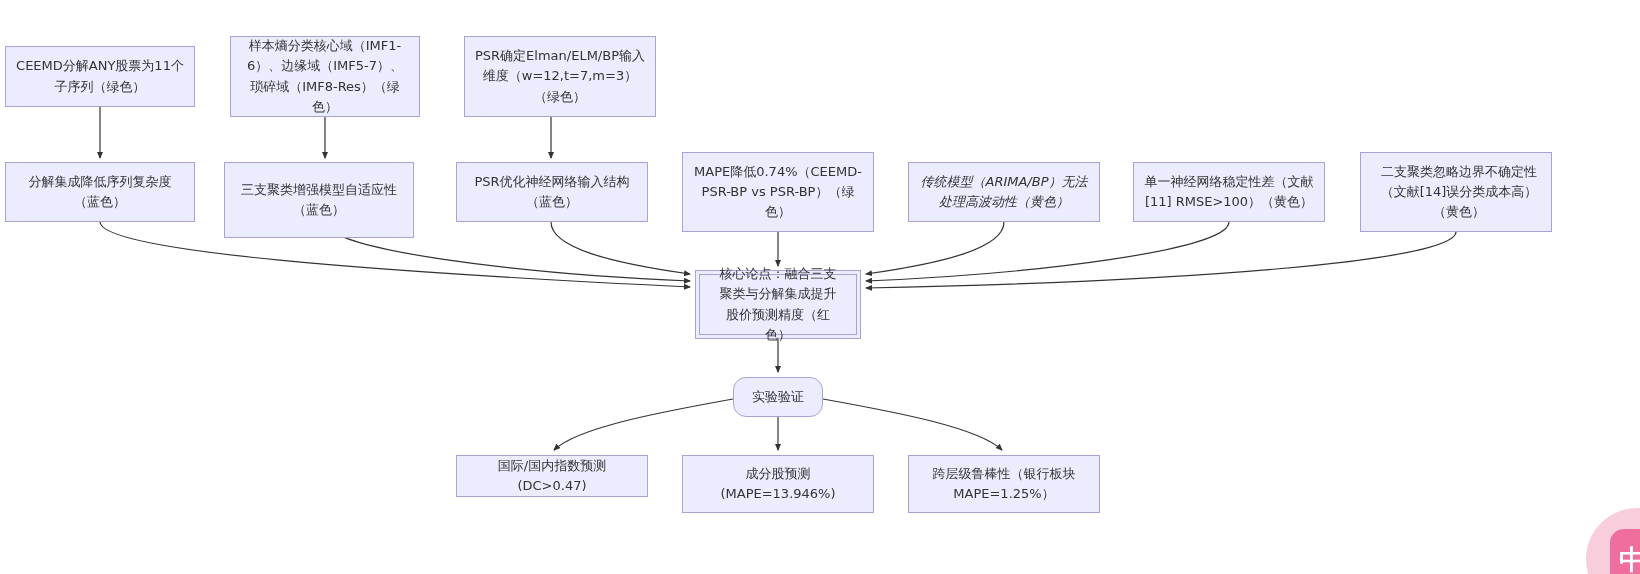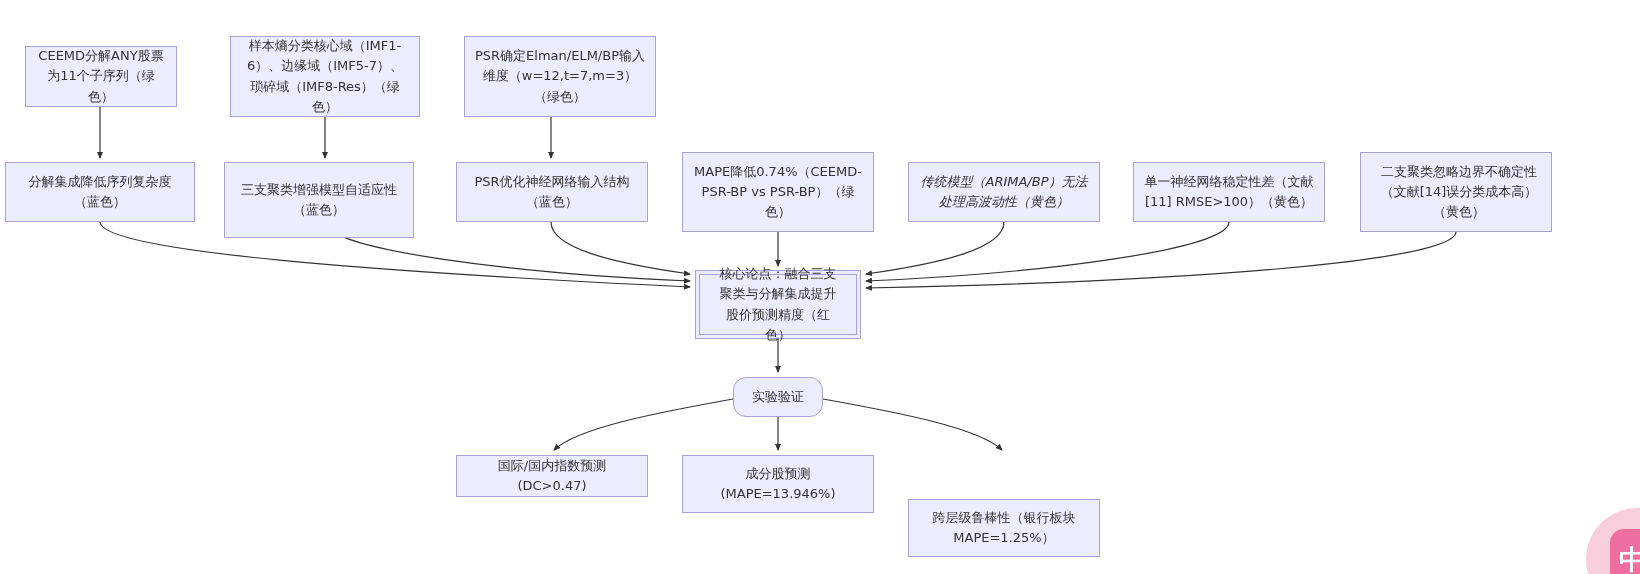--- a/index.html
+++ b/index.html
@@ -61,39 +61,39 @@
       <path d="M 1004 222 C 1004 248, 944 263, 866 274" marker-end="url(#arrow)"></path>
       <path d="M 1229 222 C 1229 250, 1036 274, 866 281" marker-end="url(#arrow)"></path>
       <path d="M 1456 232 C 1454 262, 1176 282, 866 288" marker-end="url(#arrow)"></path>
       <path d="M 778 339 L 778 372" marker-end="url(#arrow)"></path>
       <path d="M 733 399 C 655 413, 577 428, 554 450" marker-end="url(#arrow)"></path>
       <path d="M 778 417 L 778 450" marker-end="url(#arrow)"></path>
       <path d="M 823 399 C 901 413, 979 428, 1002 450" marker-end="url(#arrow)"></path>
     </g>
   </svg>
 
-  <div class="node" style="left:5px;top:46px;width:152px;height:61px;margin-left:20px;">CEEMD分解ANY股票为11个子序列（绿色）</div>
+  <div class="node" style="left:5px;top:46px;width:190px;height:61px;">CEEMD分解ANY股票为11个子序列（绿色）</div>
   <div class="node" style="left:230px;top:36px;width:190px;height:81px;">样本熵分类核心域（IMF1-6）、边缘域（IMF5-7）、琐碎域（IMF8-Res）（绿色）</div>
   <div class="node" style="left:464px;top:36px;width:192px;height:81px;">PSR确定Elman/ELM/BP输入维度（w=12,t=7,m=3）（绿色）</div>
 
   <div class="node" style="left:5px;top:162px;width:190px;height:60px;">分解集成降低序列复杂度（蓝色）</div>
   <div class="node" style="left:224px;top:162px;width:190px;height:76px;">三支聚类增强模型自适应性（蓝色）</div>
   <div class="node" style="left:456px;top:162px;width:192px;height:60px;">PSR优化神经网络输入结构（蓝色）</div>
   <div class="node" style="left:682px;top:152px;width:192px;height:80px;">MAPE降低0.74%（CEEMD-PSR-BP vs PSR-BP）（绿色）</div>
   <div class="node" style="left:908px;top:162px;width:192px;height:60px;font-style:italic;">传统模型（ARIMA/BP）无法处理高波动性（黄色）</div>
   <div class="node" style="left:1133px;top:162px;width:192px;height:60px;">单一神经网络稳定性差（文献[11] RMSE&gt;100）（黄色）</div>
   <div class="node" style="left:1360px;top:152px;width:192px;height:80px;padding-left:16px;">二支聚类忽略边界不确定性（文献[14]误分类成本高）（黄色）</div>
 
   <div class="core" style="left:695px;top:270px;width:166px;height:69px;">
     <div class="inner">核心论点：融合三支聚类与分解集成提升股价预测精度（红色）</div>
   </div>
 
   <div class="node" style="left:733px;top:377px;width:90px;height:40px;border-radius:13px;">实验验证</div>
 
   <div class="node" style="left:456px;top:455px;width:192px;height:42px;">国际/国内指数预测 (DC&gt;0.47)</div>
   <div class="node" style="left:682px;top:455px;width:192px;height:58px;">成分股预测 (MAPE=13.946%)</div>
-  <div class="node" style="left:908px;top:455px;width:192px;height:58px;margin-top:44px;">跨层级鲁棒性（银行板块 MAPE=1.25%）</div>
+  <div class="node" style="left:908px;top:455px;width:192px;height:58px;">跨层级鲁棒性（银行板块 MAPE=1.25%）</div>
 
   <div class="badge">
     <div class="chip">中A</div>
   </div>
 
 </div>
 
 </body></html>

